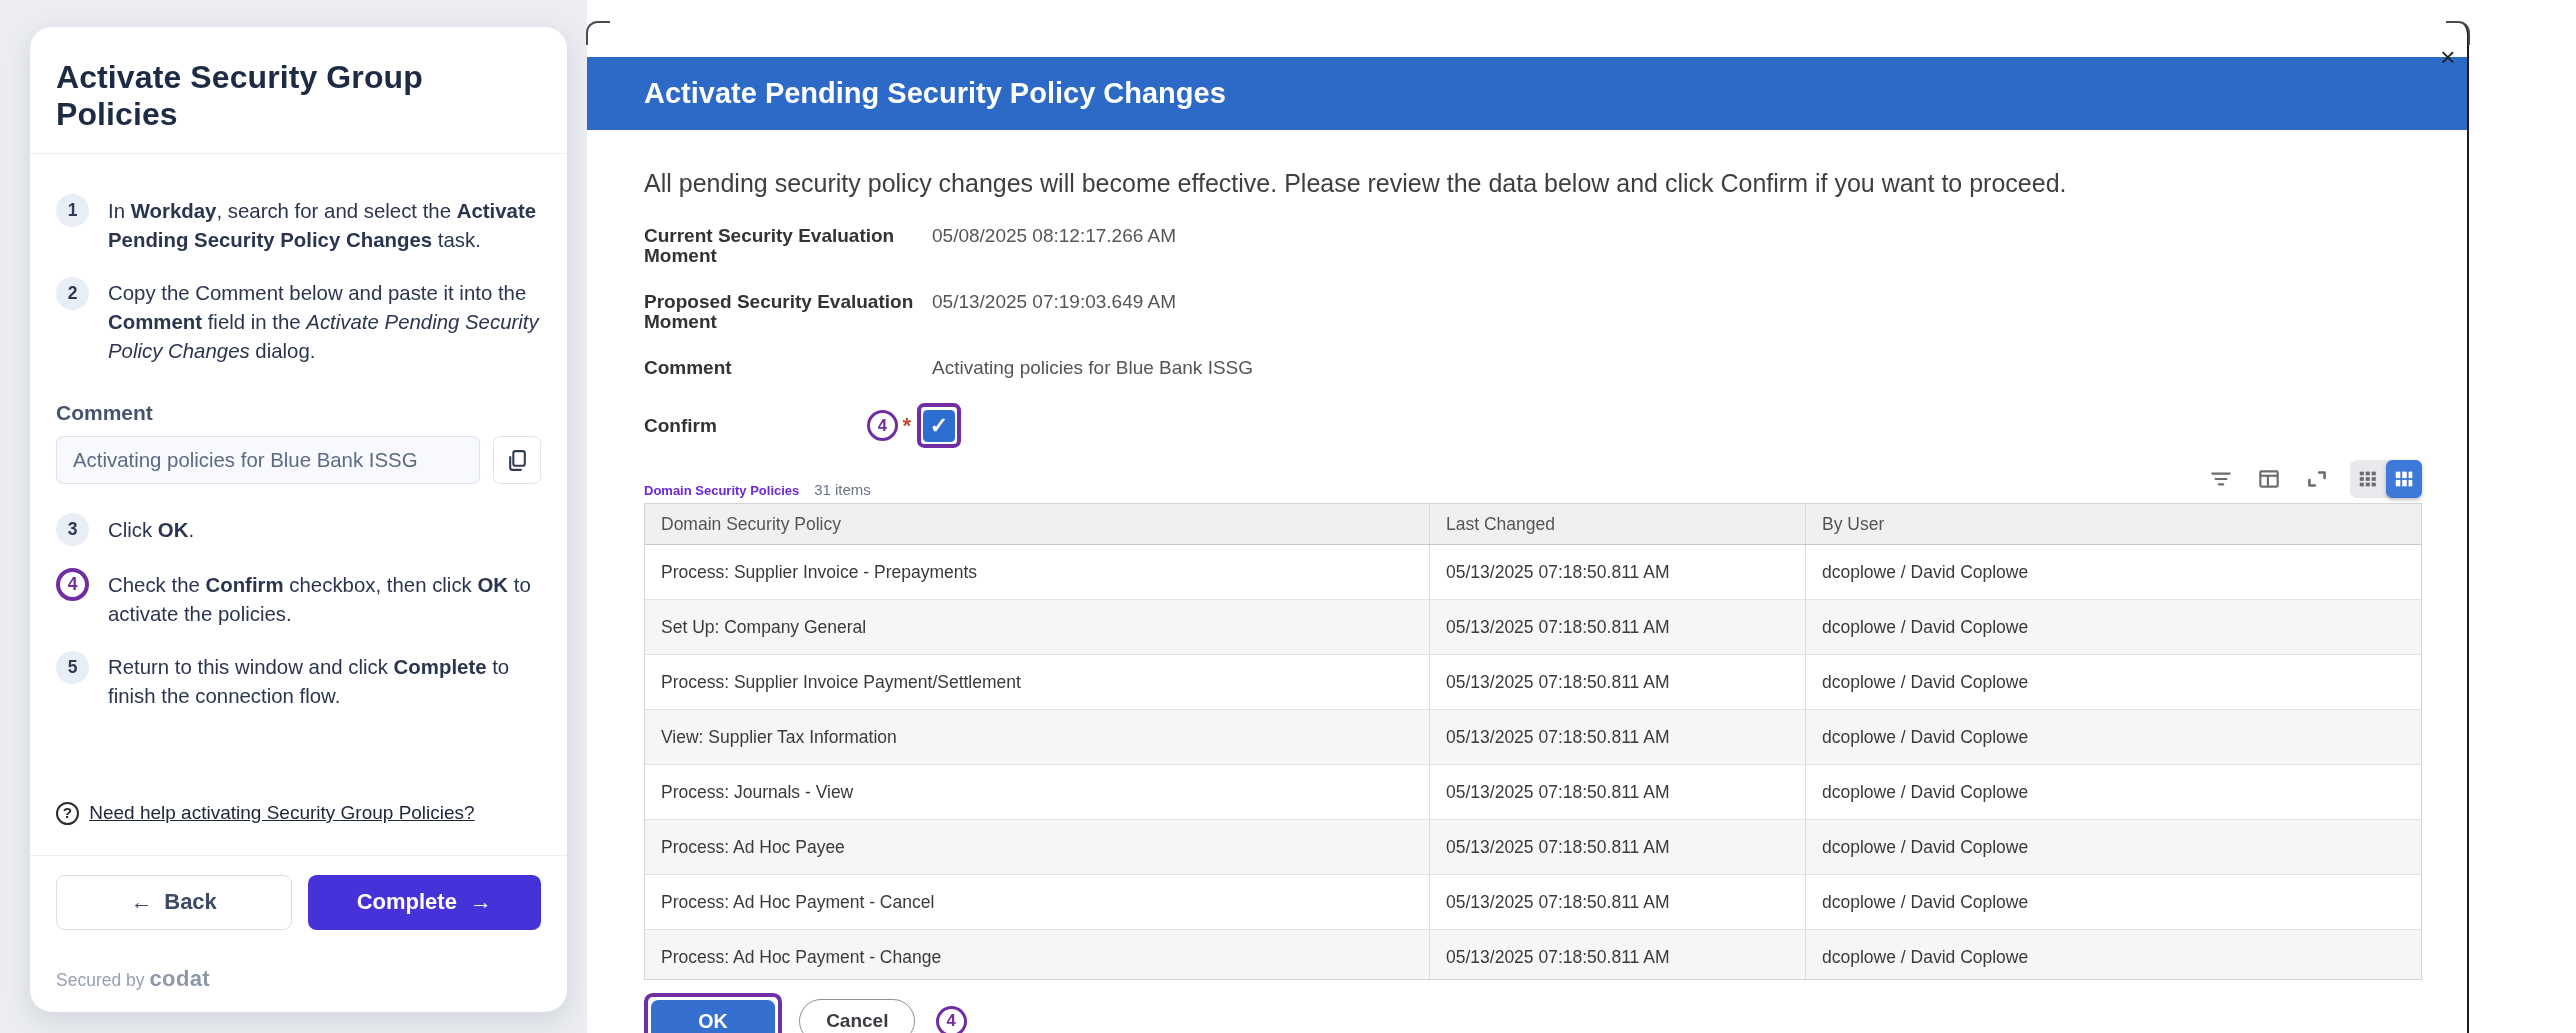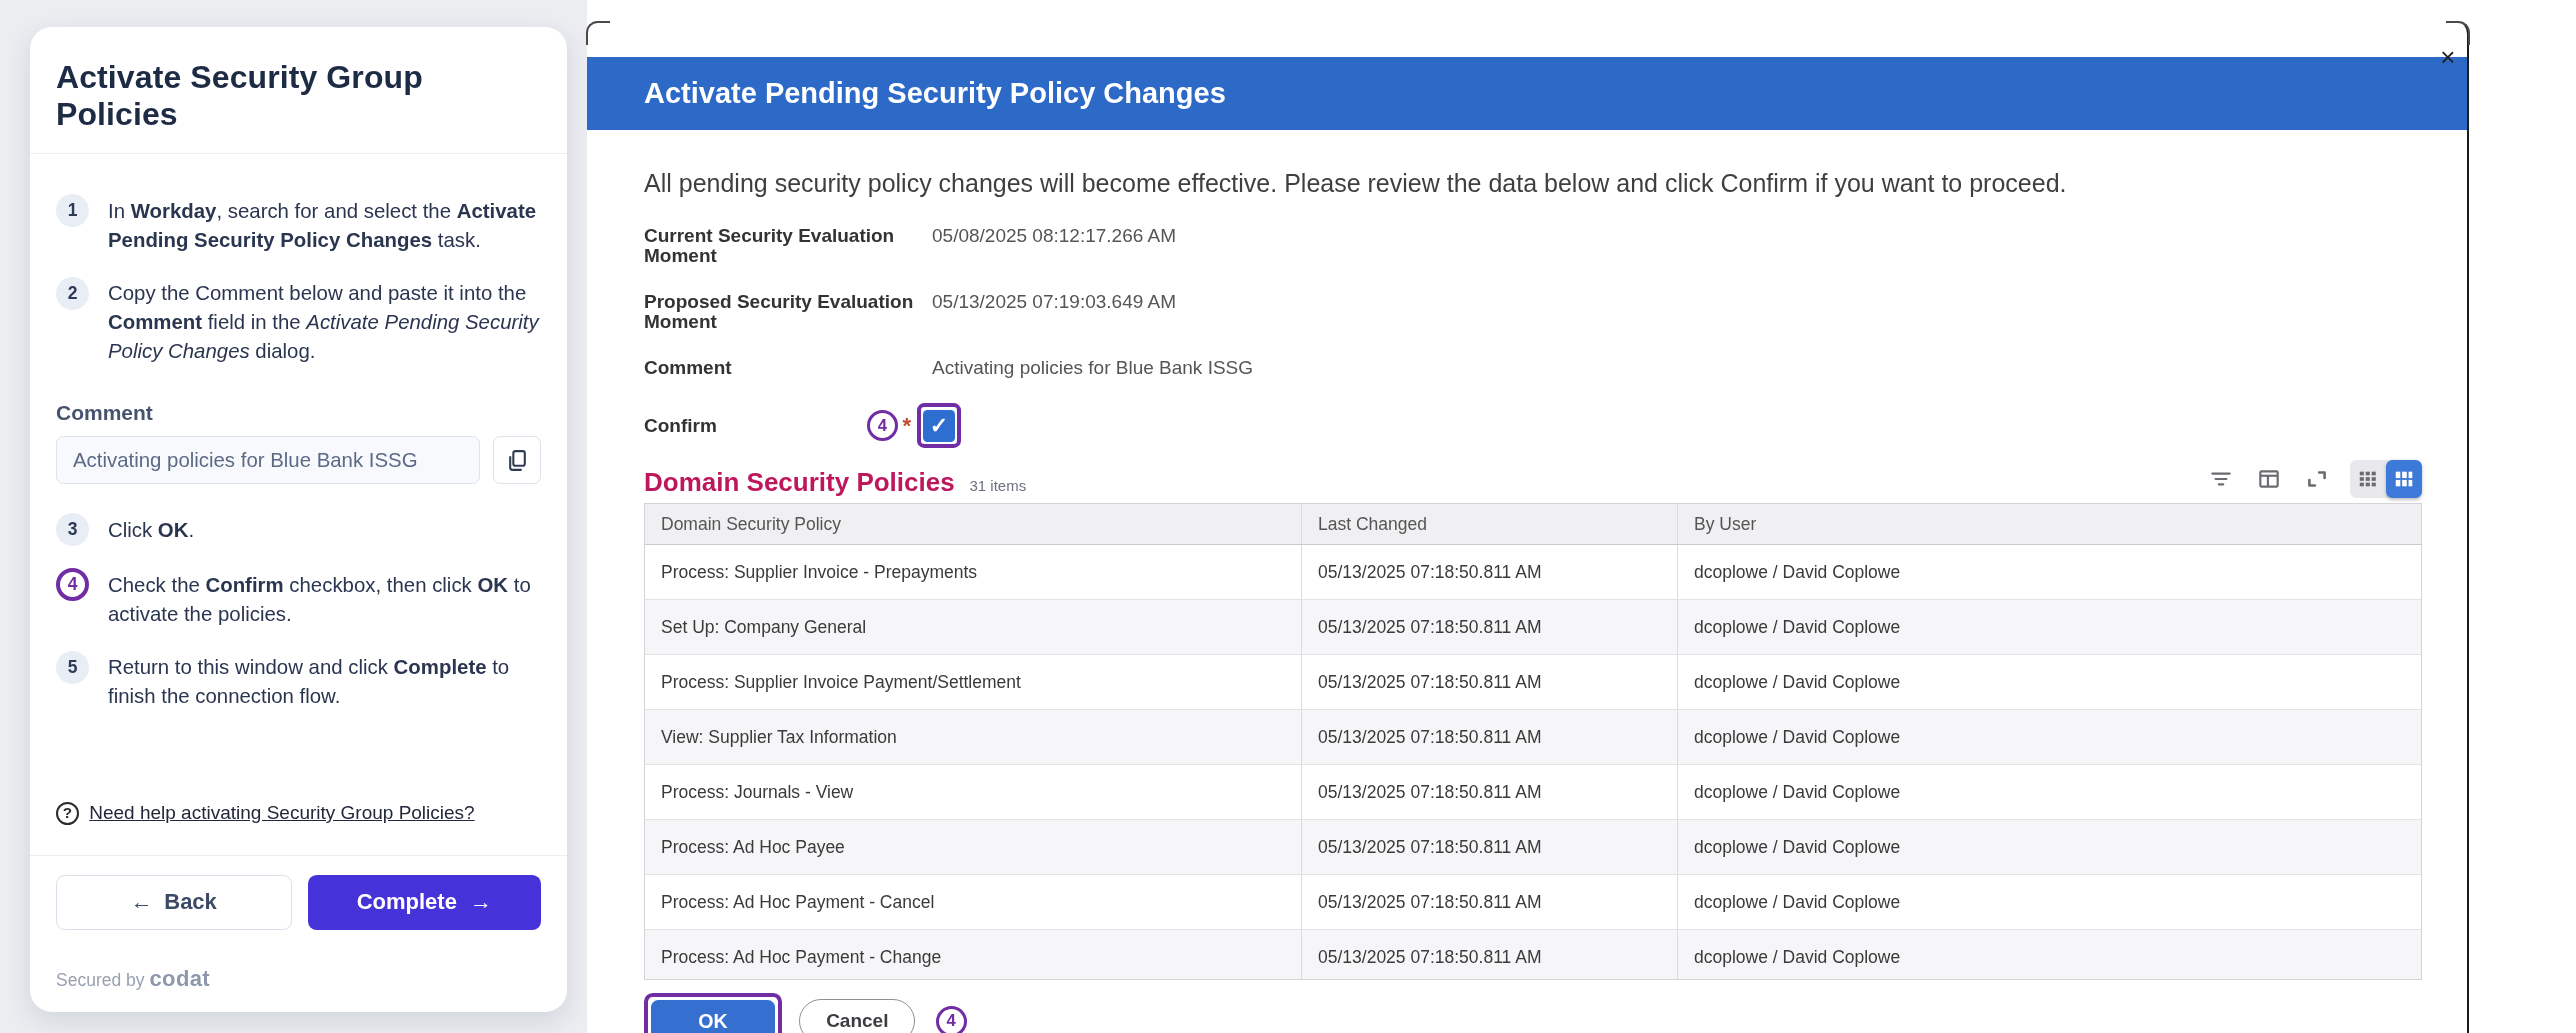--- a/index.html
+++ b/index.html
@@ -69,36 +69,36 @@
   .confirm-label { width:223px; font-size:19px; font-weight:700; color:#333333; }
   .ann-circle { width:31px; height:31px; border:3.6px solid #712da3; border-radius:50%;
                 color:#712da3; font-size:16.7px; font-weight:700; display:inline-flex;
                 align-items:center; justify-content:center; background:#ffffff; flex:0 0 auto; }
   .req-star { color:#c5492c; font-size:22px; font-weight:700; margin:0 5.8px 0 4.4px; }
   .cbx-outline { border:4.4px solid #712da3; border-radius:7.3px; padding:2.2px; display:inline-flex; }
   .cbx { width:32px; height:32px; background:#2e6ed0; border-radius:4.4px; color:#ffffff;
          font-size:22px; font-weight:700; display:flex; align-items:center; justify-content:center;
          cursor:pointer; }
   .grid-title-row { display:flex; align-items:flex-end; justify-content:space-between; margin-top:11.6px; }
-  .grid-title { font-size:26px; font-weight:700; color:#be185d; }
+  .grid-title { font-size:13px; font-weight:700; color:#6d28d9; }
   .grid-count { font-size:15px; color:#6b7280; margin-left:11.6px; font-weight:400; }
   .toolbar { display:flex; align-items:center; gap:19px; }
   .tb-icon { width:29px; height:29px; display:flex; align-items:center; justify-content:center; cursor:pointer; }
   .toggle-group { display:inline-flex; background:#e9e9ed; border-radius:6.5px; }
   .toggle-btn { width:36px; height:38px; display:flex; align-items:center; justify-content:center;
                 border-radius:6.5px; cursor:pointer; }
   .toggle-active { background:#3d79d9; box-shadow:0 1.5px 3.6px rgba(0,0,0,.25); }
 
   .tbl-wrap { margin-top:5.8px; height:477px; overflow:hidden; border:1.5px solid #d4d4d7; }
   .thead { display:flex; background:#f0f0f2; border-bottom:1.5px solid #c9c9cd; height:41px; }
   .th { font-size:17.5px; color:#555555; display:flex; align-items:center; padding-left:16px; }
   .tr { display:flex; height:55px; border-bottom:0.7px solid #e3e3e6; background:#ffffff; }
   .tr:nth-of-type(even) { background:#f6f6f8; }
   .td { font-size:17.5px; color:#3a3a3a; display:flex; align-items:center; padding-left:16px; }
-  .c1 { width:657px; border-right:1.5px solid #dcdcdf; }
+  .c1 { width:785px; border-right:1.5px solid #dcdcdf; }
   .c2 { width:376px; border-right:1.5px solid #dcdcdf; }
   .c3 { flex:1; }
 
   .dlg-btn-row { display:flex; align-items:center; margin-top:13px; }
   .ok-outline { border:4.4px solid #712da3; border-radius:8.7px; padding:2.9px; display:inline-flex; }
   .btn-ok { width:124px; height:42px; background:#356fd0; border:none; border-radius:7.3px;
             color:#ffffff; font-size:19.6px; font-weight:700; cursor:pointer; }
   .btn-cancel { width:116px; height:44px; background:#ffffff; border:1.5px solid #8f8f94;
                 border-radius:22px; color:#3c3c42; font-size:19px; font-weight:700;
                 margin-left:17.5px; cursor:pointer; }

